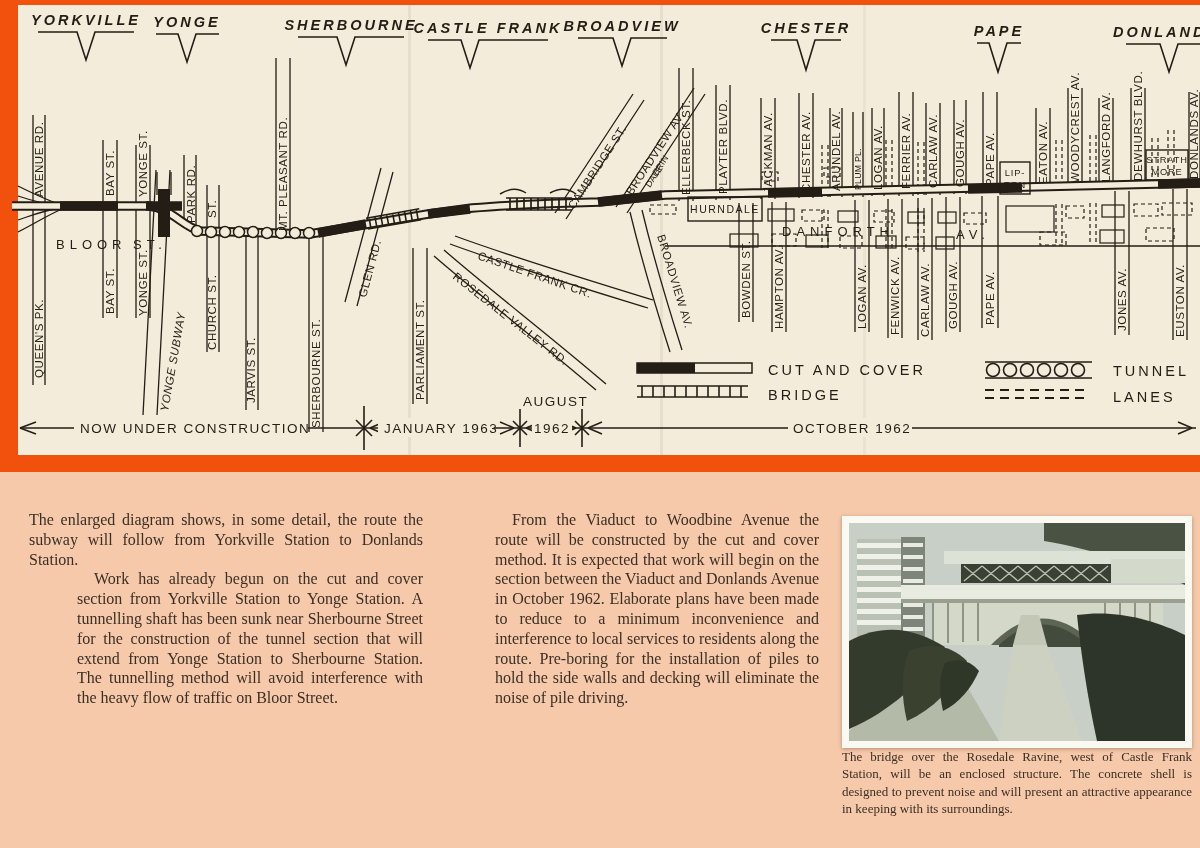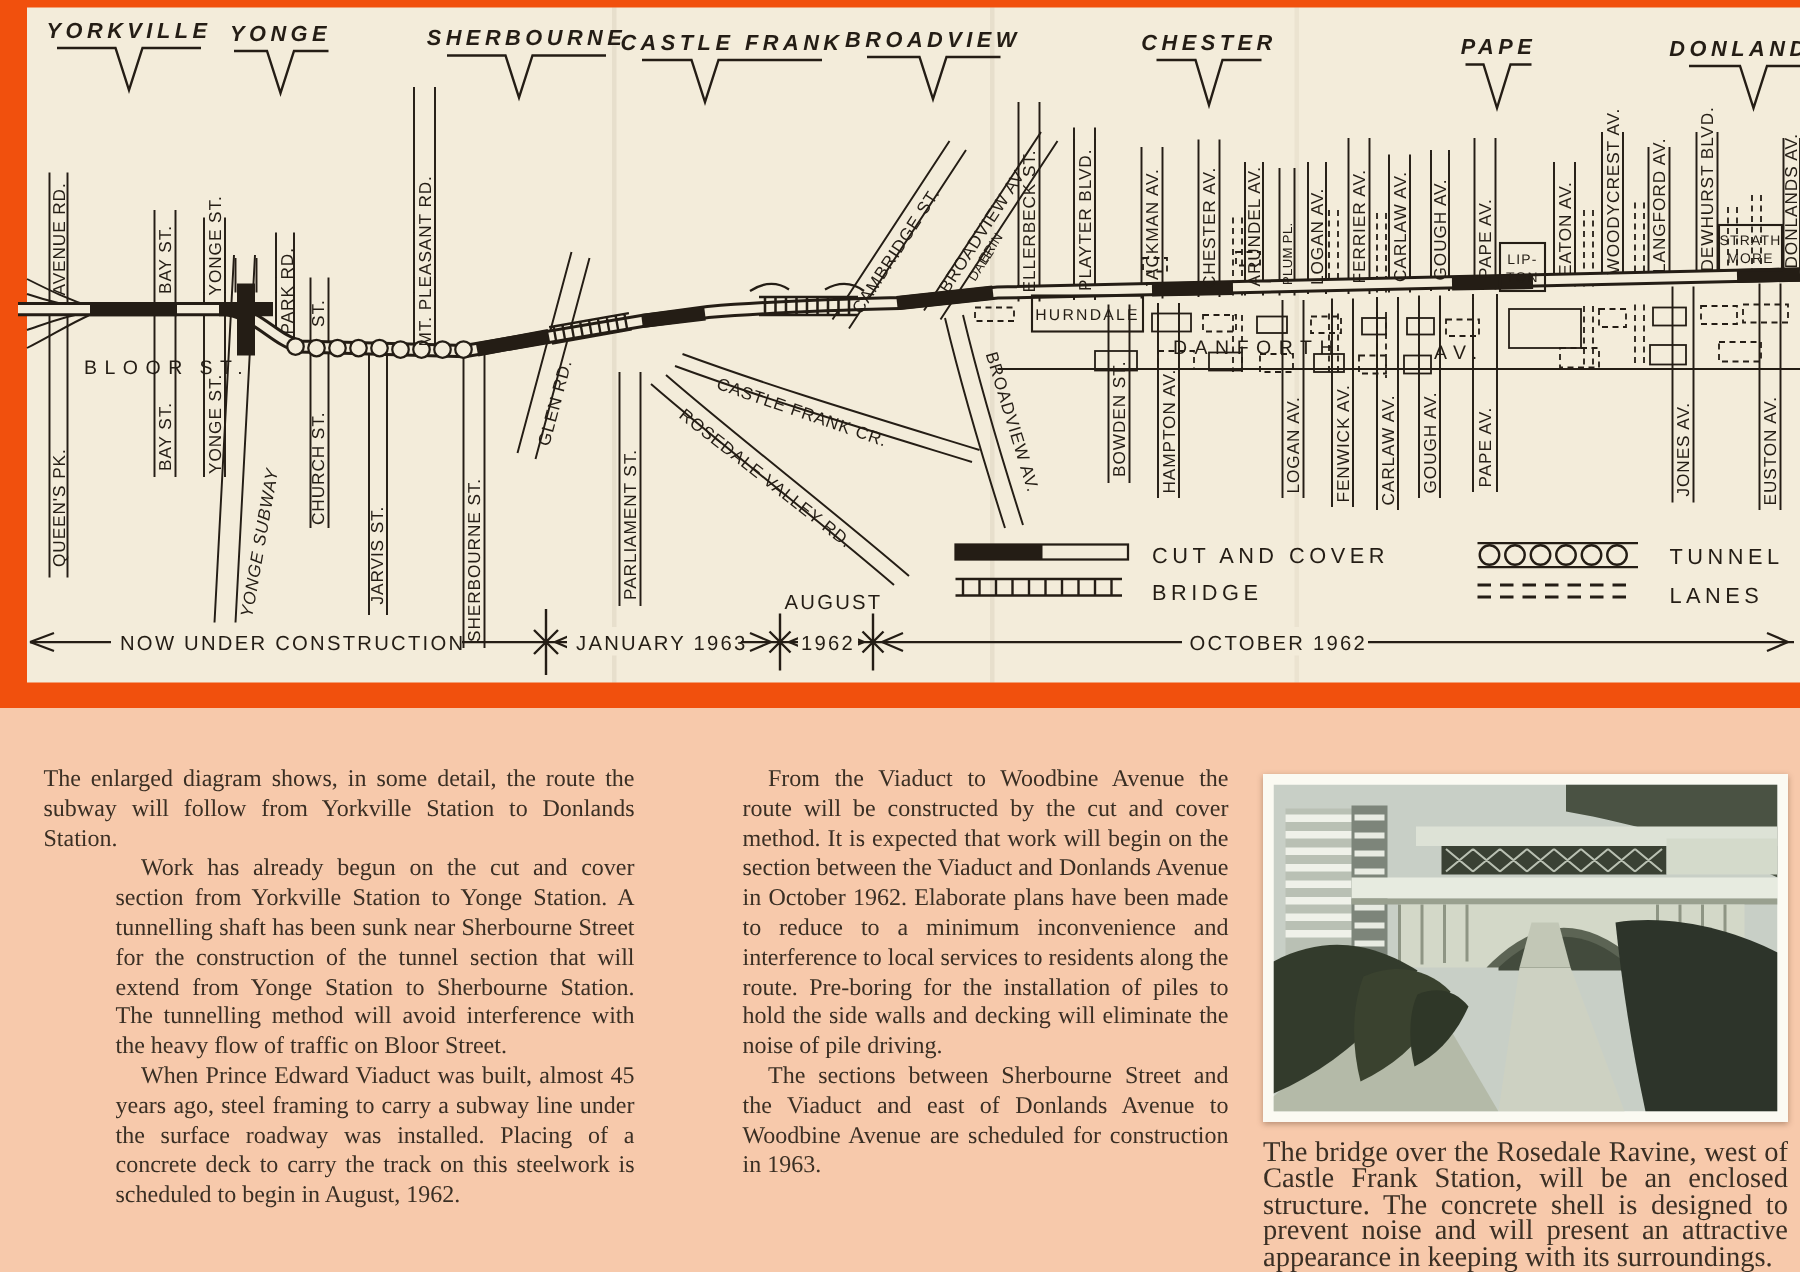--- a/index.html
+++ b/index.html
@@ -8,21 +8,21 @@
   .map-svg{position:absolute;left:0;top:0;display:block;}
   .lower-panel{position:absolute;left:0;top:472px;width:1200px;height:376px;background:#f7c9ab;}
   .col{position:absolute;top:38px;font-size:16px;line-height:19.8px;color:#3a2f24;text-align:justify;}
   .col p{margin:0;}
   .col p.ind{text-indent:17px;margin-left:48px;}
   .col1{left:29px;width:394px;}
   .col2{left:447px;width:372px;}
   .photo-figure{position:absolute;left:842px;top:44px;width:350px;margin:0;}
   .photo-frame{background:#fbfaf2;padding:7px;box-shadow:0 1px 4px rgba(60,30,10,.35);}
   .photo-frame svg{display:block;}
-  .photo-figure figcaption{font-size:19px;line-height:17.4px;text-align:justify;margin-top:12px;color:#3a2f24;}
+  .photo-figure figcaption{font-size:13px;line-height:17.4px;text-align:justify;margin-top:0;color:#3a2f24;}
   
   .st{font-family:"Liberation Sans",sans-serif;font-size:11.5px;letter-spacing:.6px;fill:#241d15;}
   .station{font-family:"Liberation Sans",sans-serif;font-style:italic;font-weight:bold;font-size:14.5px;letter-spacing:3px;fill:#241d15;}
   .tiny{font-size:8.8px;letter-spacing:.2px;}
   .boxlbl{font-family:"Liberation Sans",sans-serif;font-size:10.5px;letter-spacing:1.5px;fill:#241d15;}
   .boxlbl2{font-family:"Liberation Sans",sans-serif;font-size:9.3px;letter-spacing:.8px;fill:#241d15;}
   .road-label{font-family:"Liberation Sans",sans-serif;font-size:13px;letter-spacing:5px;fill:#241d15;}
   .legend-t{font-family:"Liberation Sans",sans-serif;font-size:14.5px;letter-spacing:3px;fill:#241d15;}
   .tl{font-family:"Liberation Sans",sans-serif;font-size:13.5px;letter-spacing:1.5px;fill:#241d15;}
   .k{stroke:#241d15;fill:none;}
@@ -293,25 +293,23 @@
         <rect x="788" y="418" width="124" height="19" fill="#f3ecda"></rect>
         <text class="tl" x="793" y="433">OCTOBER 1962</text>
       </g>
     </svg>
   </div>
 
   <div class="lower-panel">
     <div class="col col1">
       <p>The enlarged diagram shows, in some detail, the route the subway will follow from Yorkville Station to Donlands Station.</p>
       <p class="ind">Work has already begun on the cut and cover section from Yorkville Station to Yonge Station. A tunnelling shaft has been sunk near Sherbourne Street for the construction of the tunnel section that will extend from Yonge Station to Sherbourne Station. The tunnelling method will avoid interference with the heavy flow of traffic on Bloor Street.</p>
-      <p class="ind">When Prince Edward Viaduct was built, almost 45 years ago, steel framing to carry a subway line under the surface roadway was installed. Placing of a concrete deck to carry the track on this steelwork is scheduled to begin in August, 1962.</p>
     </div>
     <div class="col col2">
       <p class="ind">From the Viaduct to Woodbine Avenue the route will be constructed by the cut and cover method. It is expected that work will begin on the section between the Viaduct and Donlands Avenue in October 1962. Elaborate plans have been made to reduce to a minimum inconvenience and interference to local services to residents along the route. Pre-boring for the installation of piles to hold the side walls and decking will eliminate the noise of pile driving.</p>
-      <p class="ind">The sections between Sherbourne Street and the Viaduct and east of Donlands Avenue to Woodbine Avenue are scheduled for construction in 1963.</p>
     </div>
 
     <figure class="photo-figure">
       <div class="photo-frame">
         <svg width="336" height="218" viewBox="0 0 336 218">
           <rect width="336" height="218" fill="#c8cfc6"></rect>
 
           <path d="M195,0 H336 V62 C295,42 242,26 195,18 Z" fill="#4a5243"></path>
 
           <g>

